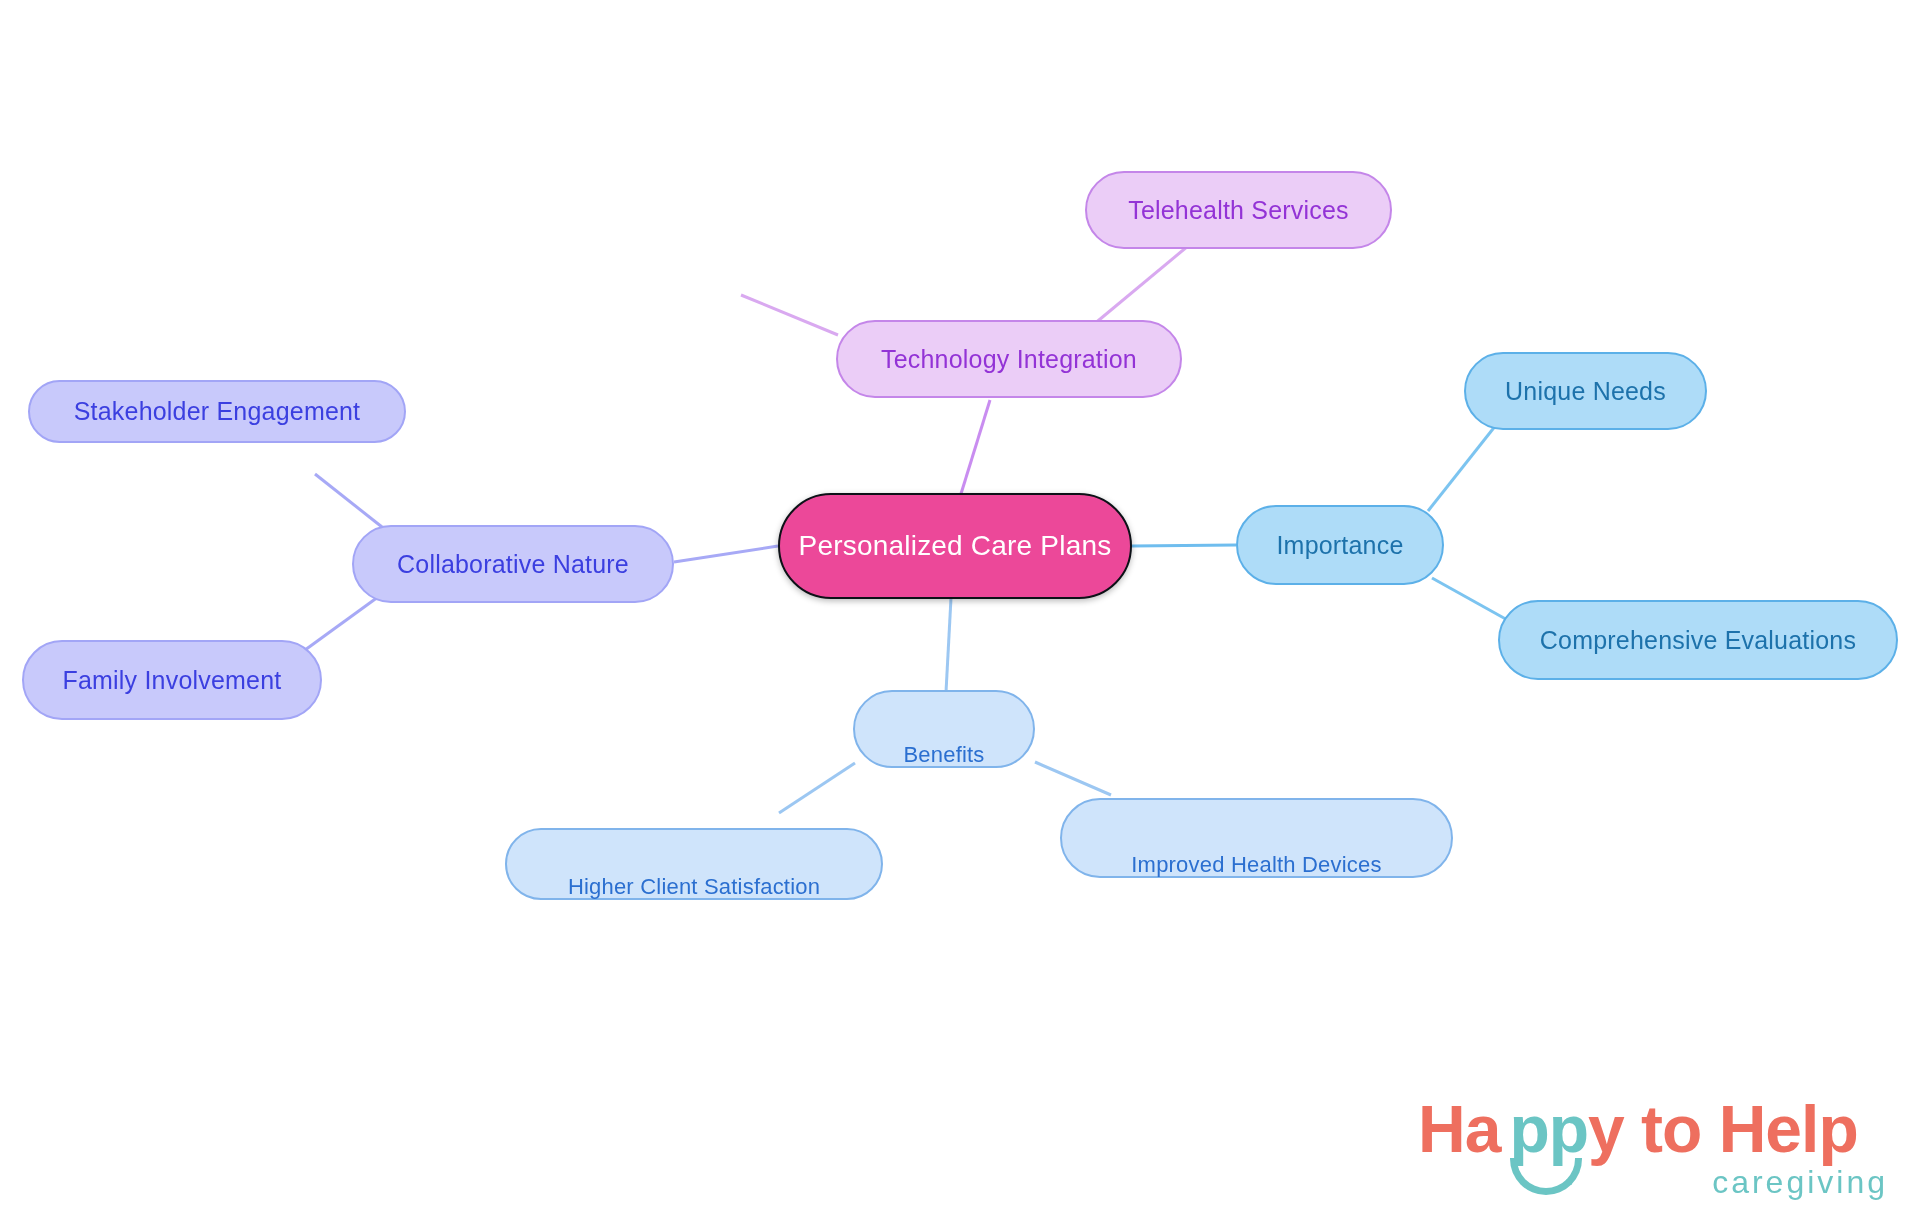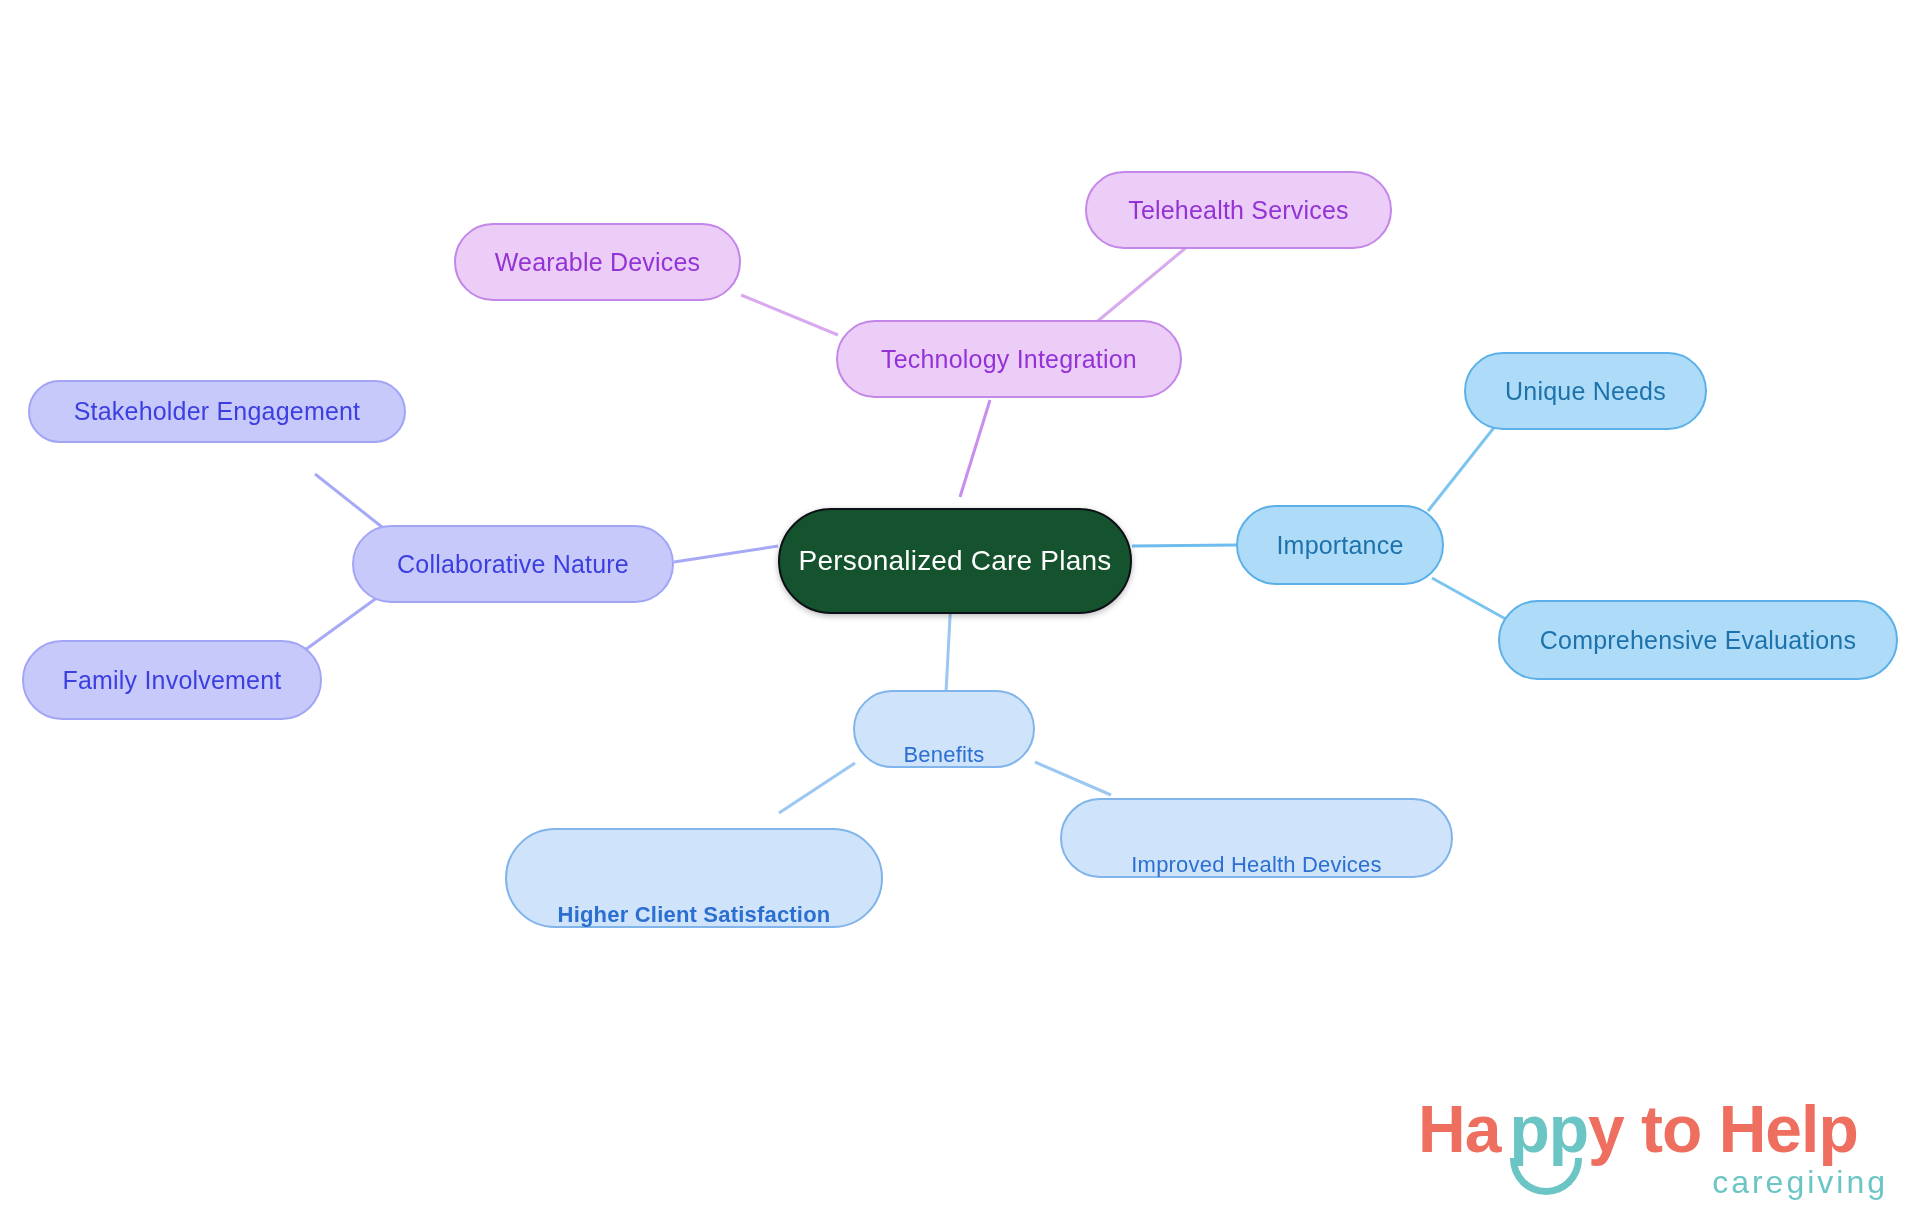--- a/index.html
+++ b/index.html
@@ -36,26 +36,25 @@
     white-space: nowrap;
     letter-spacing: 0.2px;
   }
   .node-label {
     display: block;
     line-height: 1;
   }
 
   
   .node.root {
-    background: #14532d;
+    background: #ec4899;
     border-color: #0d1117;
     color: #ffffff;
     font-size: 28px;
     box-shadow: 0 2px 6px rgba(0,0,0,0.28);
-    margin-top: 15px;
   }
 
   
   .node.peri {
     background: #c8c9fb;
     border-color: #a2a5f6;
     color: #3b3fe0;
     font-size: 25px;
   }
 
@@ -161,23 +160,20 @@
   </svg>
 
   <div class="node root" style="left:778px; top:493px; width:354px; height:106px;">
     <span class="node-label">Personalized Care Plans</span>
   </div>
 
   <div class="node purple" style="left:836px; top:320px; width:346px; height:78px;">
     <span class="node-label">Technology Integration</span>
   </div>
 
-  <div class="node purple" style="left:454px; top:223px; width:287px; height:78px;">
-    <span class="node-label">Wearable Devices</span>
-  </div>
 
   <div class="node peri" style="left:352px; top:525px; width:322px; height:78px;">
     <span class="node-label">Collaborative Nature</span>
   </div>
 
   <div class="node purple" style="left:1085px; top:171px; width:307px; height:78px;">
     <span class="node-label">Telehealth Services</span>
   </div>
 
   <div class="node peri" style="left:28px; top:380px; width:378px; height:63px;">
@@ -197,21 +193,21 @@
   </div>
 
   <div class="node sky" style="left:1498px; top:600px; width:400px; height:80px;">
     <span class="node-label">Comprehensive Evaluations</span>
   </div>
 
   <div class="node softblue" style="left:853px; top:690px; width:182px; height:78px;">
     <span class="node-label">Benefits</span>
   </div>
 
-  <div class="node softblue" style="left:505px; top:828px; width:378px; height:100px;font-weight:bold;">
+  <div class="node softblue" style="left:505px; top:828px; width:378px; height:72px;">
     <span class="node-label">Higher Client Satisfaction</span>
   </div>
 
   <div class="node softblue" style="left:1060px; top:798px; width:393px; height:80px;">
     <span class="node-label">Improved Health Devices</span>
   </div>
 
   <div id="logo">
     <div class="logo-word"><span>Ha</span><span class="logo-pp">pp</span><span>y to Help</span></div>
     <div class="logo-smile"></div>

